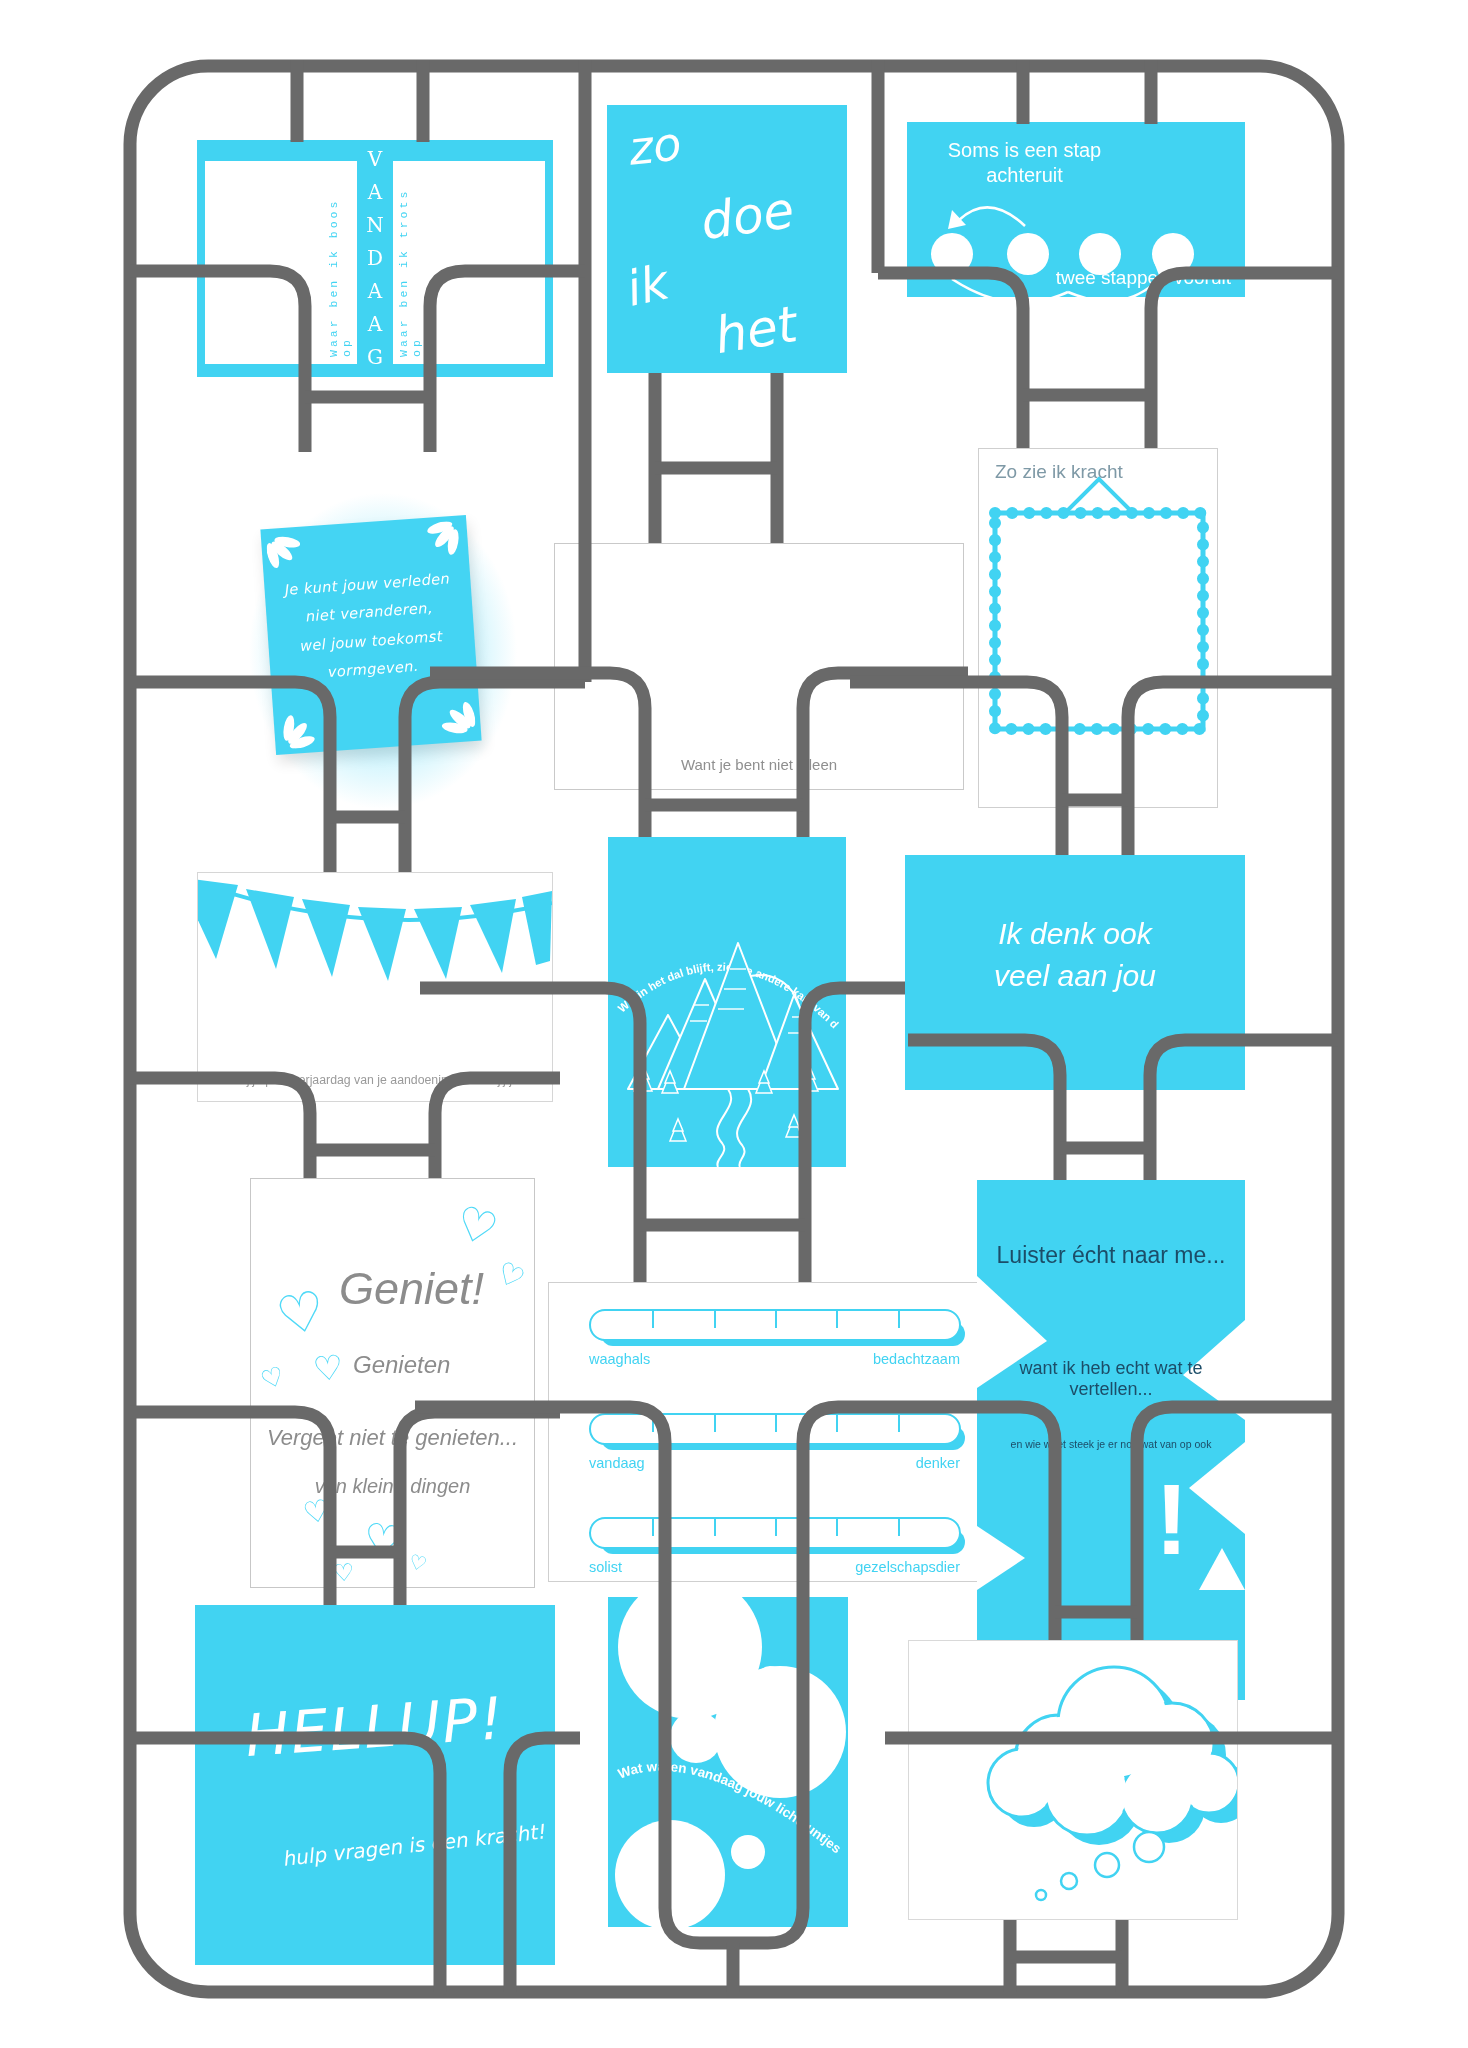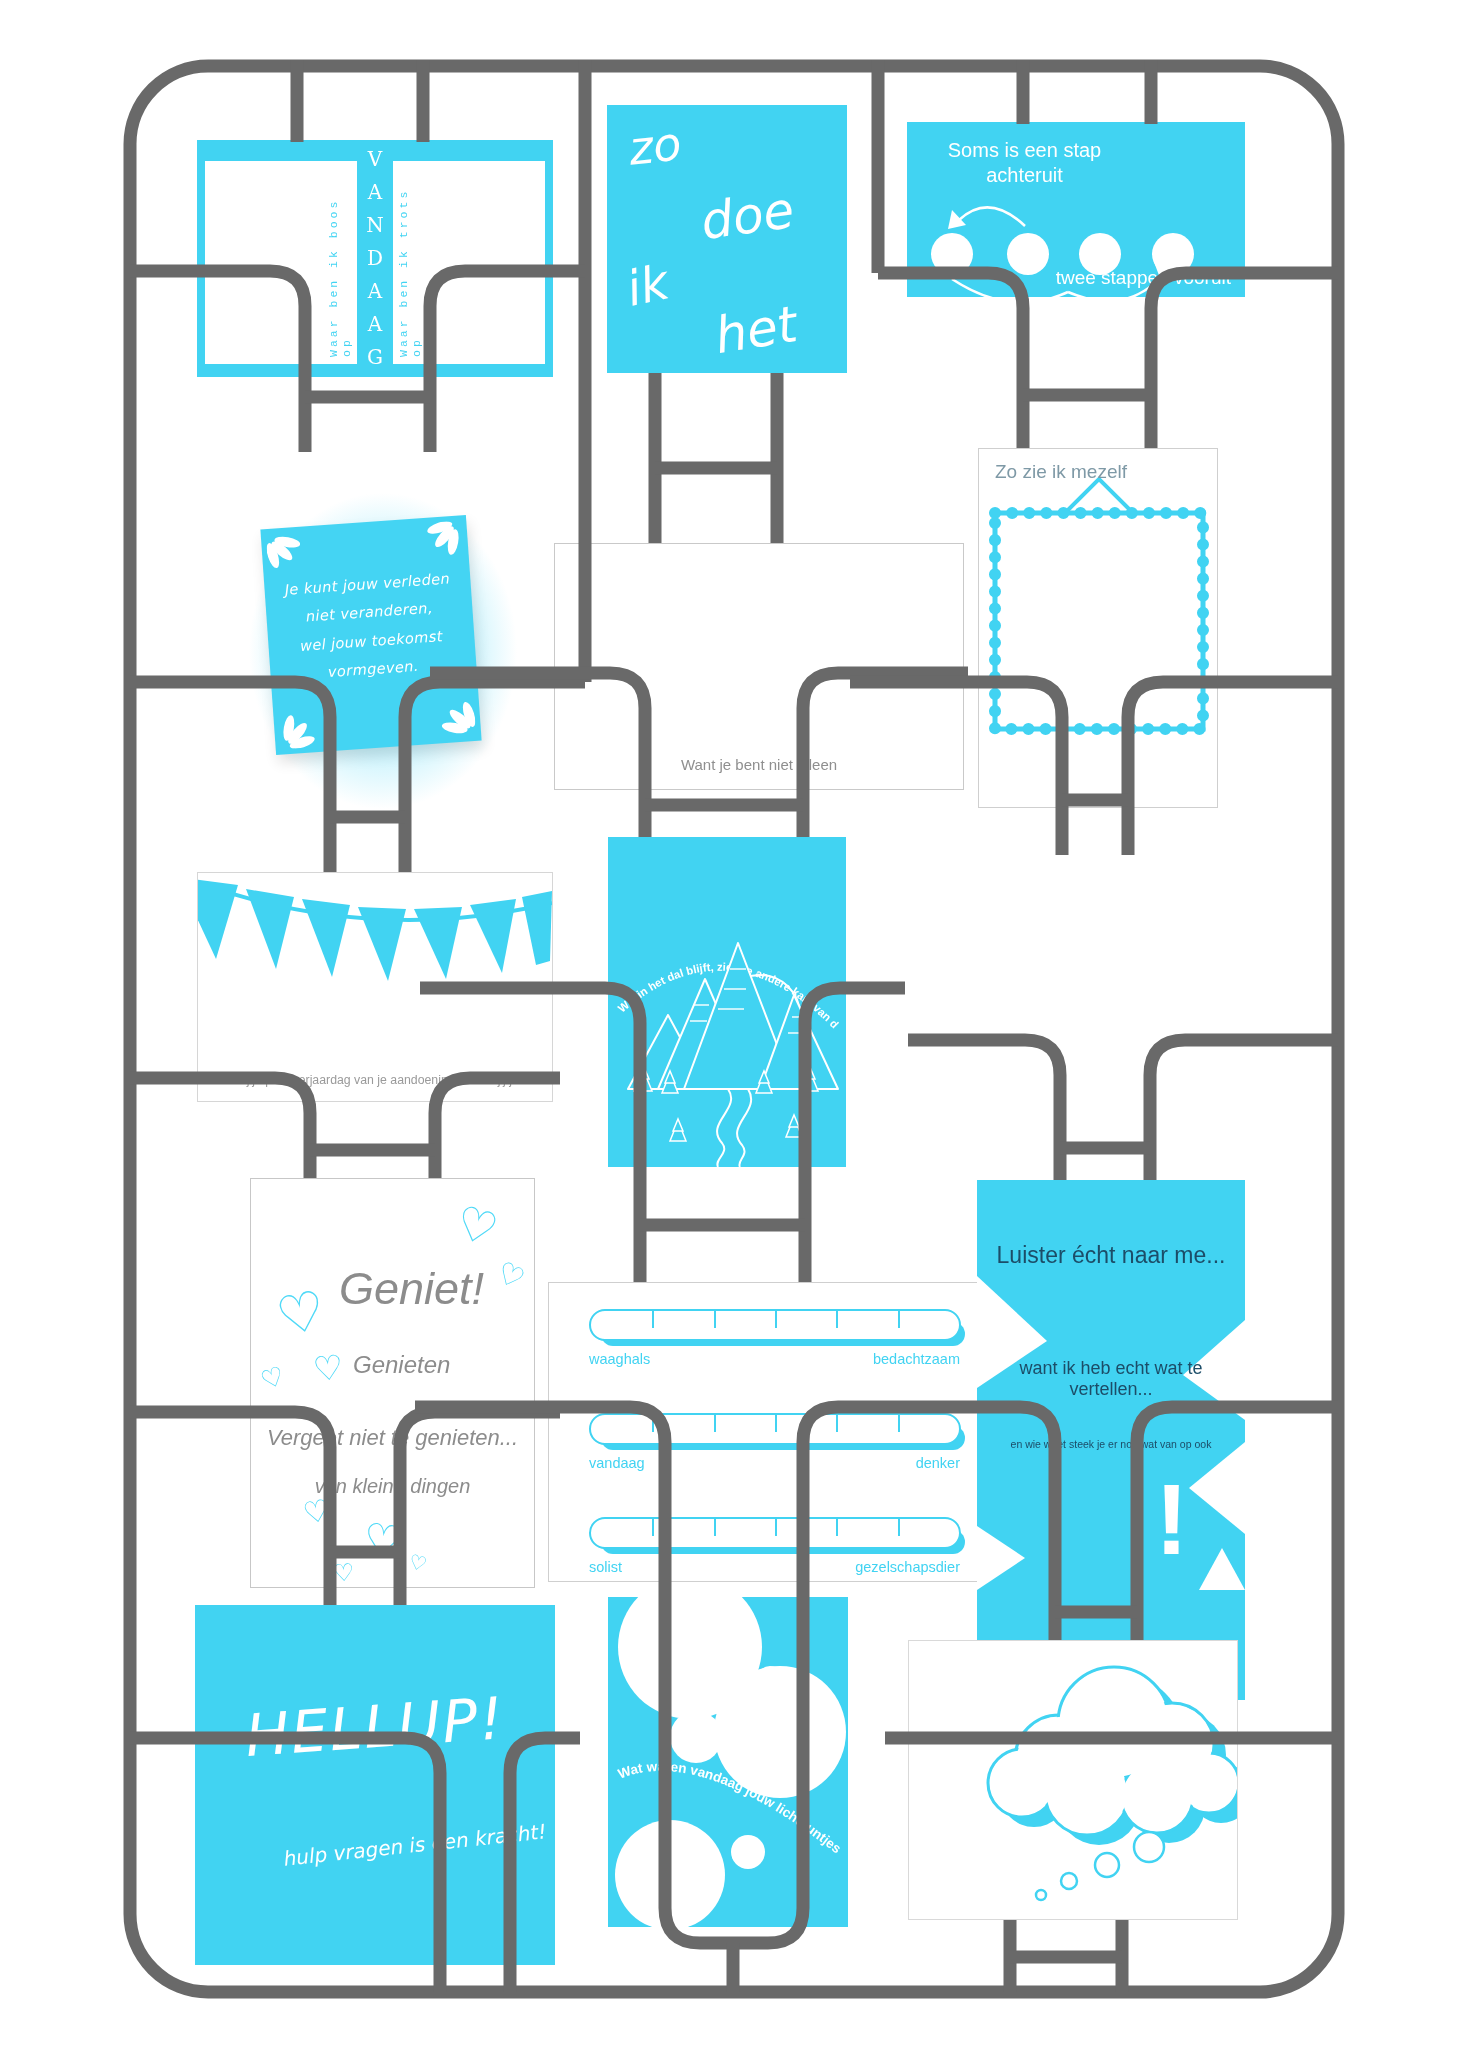--- a/index.html
+++ b/index.html
@@ -182,21 +182,21 @@
       <span>wel jouw toekomst</span><br>
       <span>vormgeven.</span>
     </div>
   </div>
 
   <div class="card whitecard" id="card-samen">
     <div class="sub">Want je bent niet alleen</div>
   </div>
 
   <div class="card whitecard" id="card-mezelf">
-    <div class="title">Zo zie ik mezelf</div>
+    <div class="title">Zo zie ik kracht</div>
     <svg width="238" height="358" viewBox="0 0 238 358">
       <path d="M88,62 L120,30 L152,62" stroke="#41d3f2" stroke-width="4" fill="none"></path>
       <rect x="16" y="64" width="208" height="216" fill="none" stroke="#41d3f2" stroke-width="5"></rect>
       <rect x="16" y="64" width="208" height="216" fill="none" stroke="#41d3f2" stroke-width="12" stroke-dasharray="0.1 17" stroke-linecap="round"></rect>
     </svg>
   </div>
 
   <div class="card whitecard" id="card-bunting">
     <svg width="354" height="150" viewBox="0 0 354 150">
       <path d="M0,10 Q177,72 354,30" stroke="#41d3f2" stroke-width="4" fill="none"></path>
@@ -251,20 +251,24 @@
         <path d="M178,300 l8,-20 l8,20 z"></path>
           <path d="M181,290 l5,-12 l5,12 z"></path>
       </g>
       <g stroke="#fff" stroke-width="2" fill="none">
         <path d="M120,252 C134,272 96,286 114,306 C122,316 106,322 110,330"></path>
         <path d="M140,252 C154,274 116,288 134,308 C142,318 128,324 132,330"></path>
       </g>
     </svg>
   </div>
 
+  <div class="card cyan" id="card-denk">
+    <div class="l1">Ik denk ook</div>
+    <div class="l2">veel aan jou</div>
+  </div>
 
   <div class="card whitecard" id="card-geniet">
     <div class="t1">Geniet!</div>
     <div class="t2">Genieten</div>
     <div class="t3">Vergeet niet te genieten...</div>
     <div class="t4">van kleine dingen</div>
     <span class="heart" style="left:205px;top:24px;font-size:46px;transform:rotate(16deg);">♡</span>
     <span class="heart" style="left:246px;top:82px;font-size:30px;transform:rotate(26deg);">♡</span>
     <span class="heart" style="left:26px;top:108px;font-size:54px;transform:rotate(-12deg);">♡</span>
     <span class="heart" style="left:62px;top:172px;font-size:34px;transform:rotate(-6deg);">♡</span>

